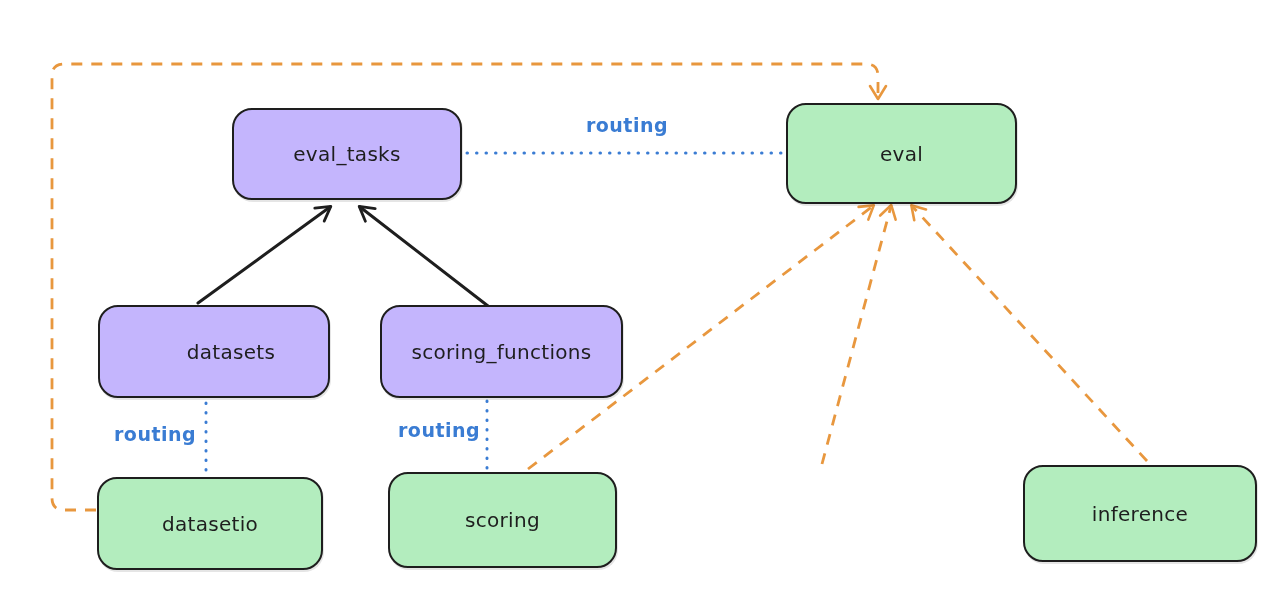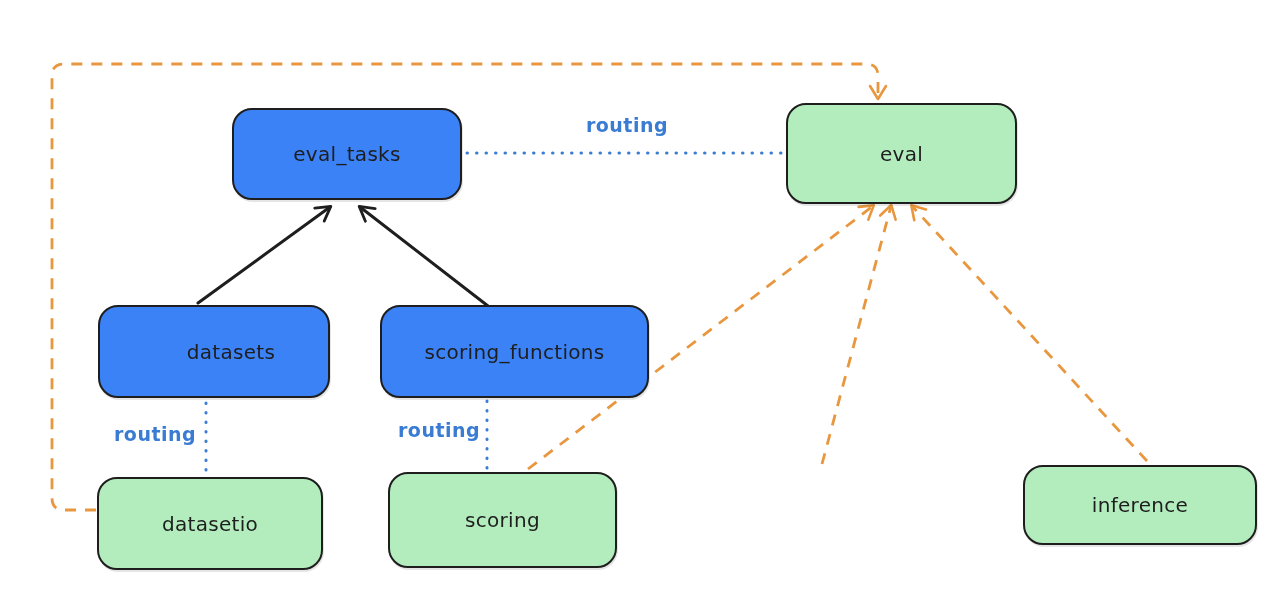--- a/index.html
+++ b/index.html
@@ -20,30 +20,30 @@
     position:absolute;
     box-sizing:border-box;
     border:2.6px solid #1e1e1e;
     border-radius:20px;
     display:flex;align-items:center;justify-content:center;
     font-size:20px;
     letter-spacing:0.3px;
     color:#1e1e1e;
     box-shadow:1px 2px 0 rgba(0,0,0,0.10);
   }
-  .node.blue{background:#3b82f6;}
+  .node.blue{background:#c4b5fd;}
   .node.green{background:#b3edbe;}
   .n-eval-tasks{left:232px;top:108px;width:230px;height:92px;}
   .n-eval{left:786px;top:103px;width:231px;height:101px;}
   .n-datasets{left:98px;top:305px;width:232px;height:93px;padding-left:34px;}
-  .n-scoring-functions{left:380px;top:305px;width:269px;height:93px;}
+  .n-scoring-functions{left:380px;top:305px;width:243px;height:93px;}
   .n-datasetio{left:97px;top:477px;width:226px;height:93px;}
   .n-scoring{left:388px;top:472px;width:229px;height:96px;}
   .n-agents{left:712px;top:472px;width:226px;height:93px;}
-  .n-inference{left:1023px;top:465px;width:234px;height:80px;}
+  .n-inference{left:1023px;top:465px;width:234px;height:97px;}
   .routing-label{
     position:absolute;
     font-size:19px;
     font-weight:bold;
     letter-spacing:0.5px;
     color:#3a7cd3;
   }
   .rl-top{left:572px;top:114px;width:110px;text-align:center;}
   .rl-left{left:114px;top:423px;width:80px;text-align:right;}
   .rl-mid{left:398px;top:419px;width:80px;text-align:right;}

